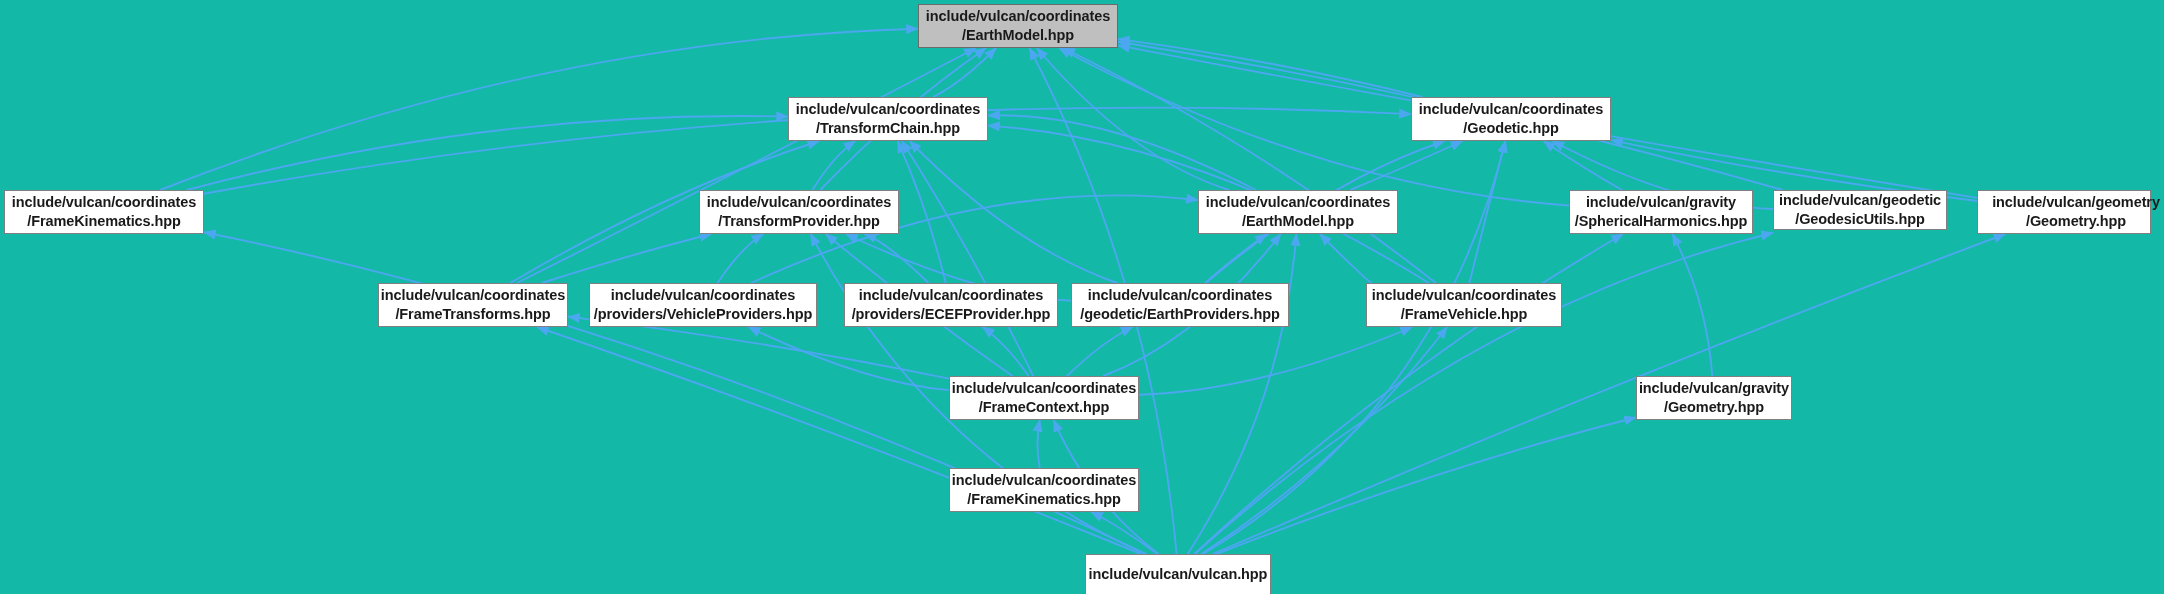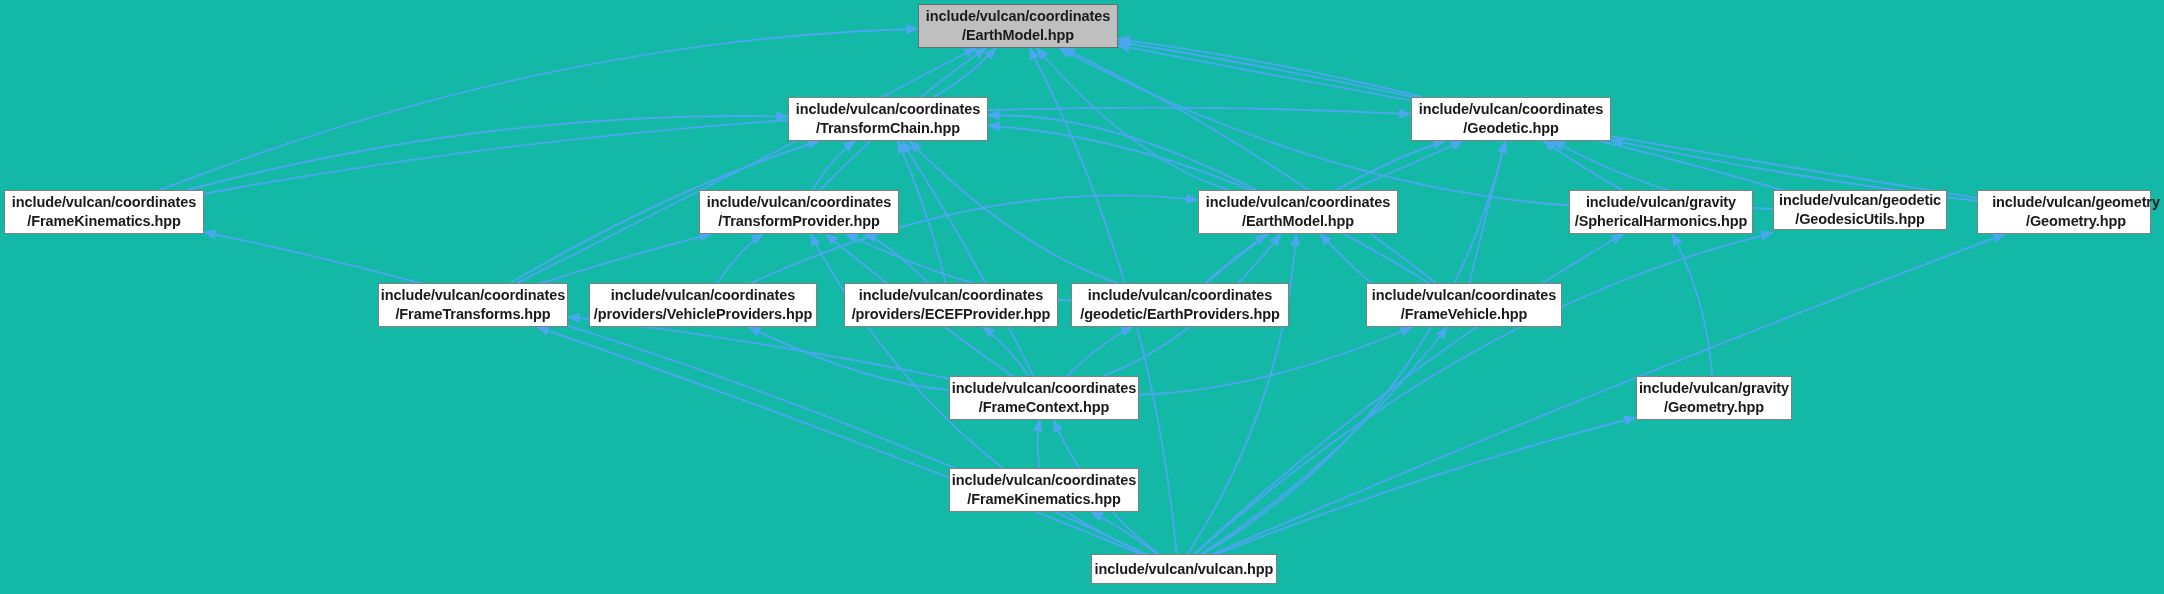--- a/index.html
+++ b/index.html
@@ -133,17 +133,17 @@
       <div class="node" style="left: 1773px; top: 190px; width: 174px; height: 40px;"><span class="line1">include/vulcan/geodetic</span><span class="line2">/GeodesicUtils.hpp</span></div>
       <div class="node" style="left: 1977px; top: 190px; width: 174px; height: 44px; padding-left: 24px;"><span class="line1">include/vulcan/geometry</span><span class="line2">/Geometry.hpp</span></div>
       <div class="node" style="left: 378px; top: 283px; width: 190px; height: 44px;"><span class="line1">include/vulcan/coordinates</span><span class="line2">/FrameTransforms.hpp</span></div>
       <div class="node" style="left: 589px; top: 283px; width: 228px; height: 44px;"><span class="line1">include/vulcan/coordinates</span><span class="line2">/providers/VehicleProviders.hpp</span></div>
       <div class="node" style="left: 844px; top: 283px; width: 214px; height: 44px;"><span class="line1">include/vulcan/coordinates</span><span class="line2">/providers/ECEFProvider.hpp</span></div>
       <div class="node" style="left: 1071px; top: 283px; width: 218px; height: 44px;"><span class="line1">include/vulcan/coordinates</span><span class="line2">/geodetic/EarthProviders.hpp</span></div>
       <div class="node" style="left: 1366px; top: 283px; width: 196px; height: 44px;"><span class="line1">include/vulcan/coordinates</span><span class="line2">/FrameVehicle.hpp</span></div>
       <div class="node" style="left: 949px; top: 376px; width: 190px; height: 44px;"><span class="line1">include/vulcan/coordinates</span><span class="line2">/FrameContext.hpp</span></div>
       <div class="node" style="left: 1636px; top: 376px; width: 156px; height: 44px;"><span class="line1">include/vulcan/gravity</span><span class="line2">/Geometry.hpp</span></div>
       <div class="node" style="left: 949px; top: 468px; width: 190px; height: 44px;"><span class="line1">include/vulcan/coordinates</span><span class="line2">/FrameKinematics.hpp</span></div>
-      <div class="node single" style="left: 1085px; top: 554px; width: 186px; height: 30px; margin-left: 6px;">
+      <div class="node single" style="left: 1085px; top: 554px; width: 186px; height: 41px;">
         <span class="line1">include/vulcan/vulcan.hpp</span>
       </div>
     </div>
 </div>
 
 </body></html>

